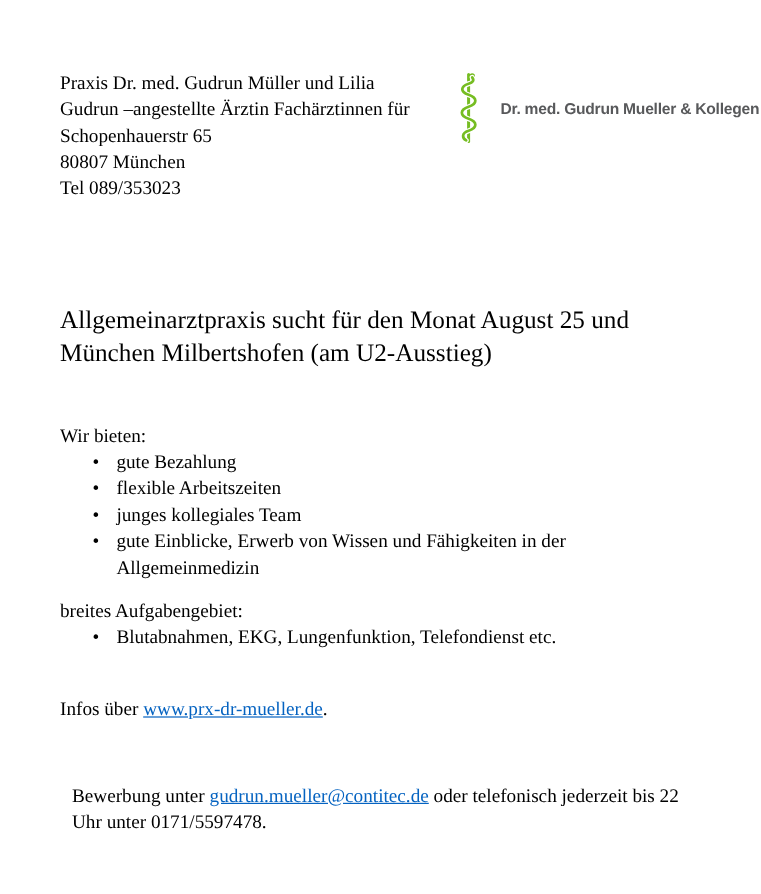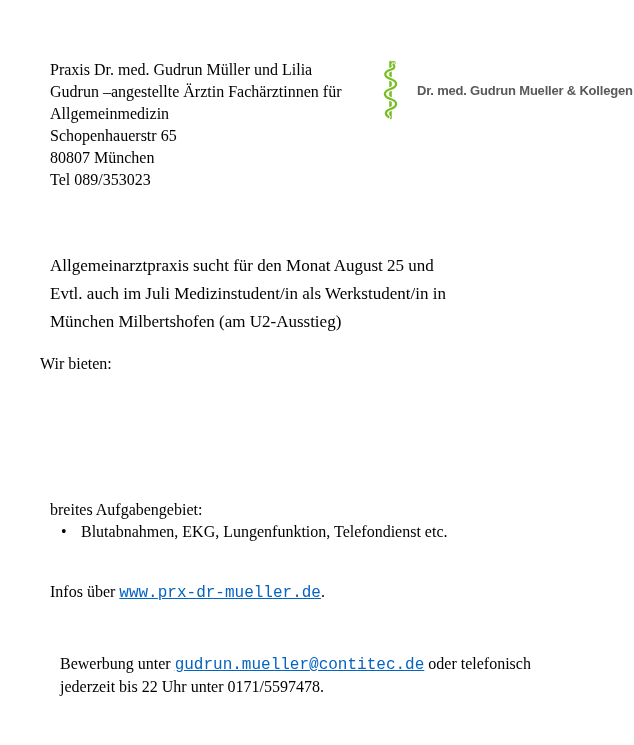--- a/index.html
+++ b/index.html
@@ -16,41 +16,40 @@
   .logo-title {
     font-family:"Liberation Sans","DejaVu Sans",sans-serif; font-weight:bold;
     font-size:13px; color:#58595B; letter-spacing:-0.2px; white-space:nowrap;
   }
   .logo-subtitle {
     font-family:"Liberation Sans","DejaVu Sans",sans-serif;
     font-size:11.5px; color:#919195; margin-top:2px; white-space:nowrap;
   }
 
   
-  .heading { position:absolute; left:50px; top:252px; font-size:17px; line-height:28px; }
-  .offers-label { position:absolute; left:40px; top:353px; line-height:22px;text-align:center; }
+  .heading { position:absolute; left:50px; top:252px; font-size:21px; line-height:28px; }
+  .offers-label { position:absolute; left:50px; top:353px; line-height:22px;text-align:center; }
   ul.bullets { margin:0; padding:0; list-style:none; line-height:22px; }
   ul.offers { position:absolute; left:50px; top:375px; width:500px; }
-  ul.tasks  { position:absolute; left:34px; top:521px; width:540px; }
+  ul.tasks  { position:absolute; left:50px; top:521px; width:540px; }
   ul.bullets li { position:relative; padding-left:47px; }
   ul.bullets li::before { content:"\2022"; position:absolute; left:27px; }
   .tasks-label { position:absolute; left:50px; top:499px; line-height:22px; }
   .infos { position:absolute; left:50px; top:581px; margin:0; line-height:22px; }
   .application { position:absolute; left:50px; top:643px; margin:10px; line-height:22px; width:522px; }
-  .link { color:#0563C1; text-decoration:underline; cursor:pointer;font-family:Liberation Mono, monospace; }
+  .link { color:#0563C1; text-decoration:underline; cursor:pointer; }
 </style>
 </head>
 <body>
 
 <div class="page">
 
   <div class="address">
     <div>Praxis Dr. med. Gudrun Müller und Lilia</div>
     <div>Gudrun –angestellte Ärztin Fachärztinnen für</div>
-    <div>Allgemeinmedizin</div>
     <div>Schopenhauerstr 65</div>
     <div>80807 München</div>
     <div>Tel 089/353023</div>
   </div>
 
   <div class="logo">
     <span class="logo-icon">
       <svg width="21" height="60" viewBox="0 0 42 120" color="#76BD22">
         <path d="M21 4 V116" fill="none" stroke="currentColor" stroke-width="5" stroke-linecap="round"></path>
         <circle cx="27" cy="6.5" r="4.5" fill="currentColor"></circle>
@@ -58,25 +57,30 @@
         <path d="M27 9 C31 14.5 28 17.5 21 19.5 C8 23.5 6 33 21 38 C36 43 36 53 21 58 C6 63 6 73 21 78 C36 83 36 93 21 98 C9 101.8 10 110 17 114" fill="none" stroke="currentColor" stroke-width="4.5" stroke-linecap="round"></path>
       </svg>
     </span>
     <div class="logo-text">
       <div class="logo-title">Dr. med. Gudrun Mueller &amp; Kollegen</div>
     </div>
   </div>
 
   <div class="heading">
     <div>Allgemeinarztpraxis sucht für den Monat August 25 und</div>
-    <div>Evtl. auch im Juli Medizinstudent/in als Werkstudent/in in</div>
     <div>München Milbertshofen (am U2-Ausstieg)</div>
   </div>
 
   <div class="offers-label">Wir bieten:</div>
+  <ul class="bullets offers">
+    <li>gute Bezahlung</li>
+    <li>flexible Arbeitszeiten</li>
+    <li>junges kollegiales Team</li>
+    <li>gute Einblicke, Erwerb von Wissen und Fähigkeiten in der Allgemeinmedizin</li>
+  </ul>
 
   <div class="tasks-label">breites Aufgabengebiet:</div>
   <ul class="bullets tasks">
     <li>Blutabnahmen, EKG, Lungenfunktion, Telefondienst etc.</li>
   </ul>
 
   <p class="infos">
     <span>Infos über </span><a class="link">www.prx-dr-mueller.de</a><span>.</span>
   </p>
 

